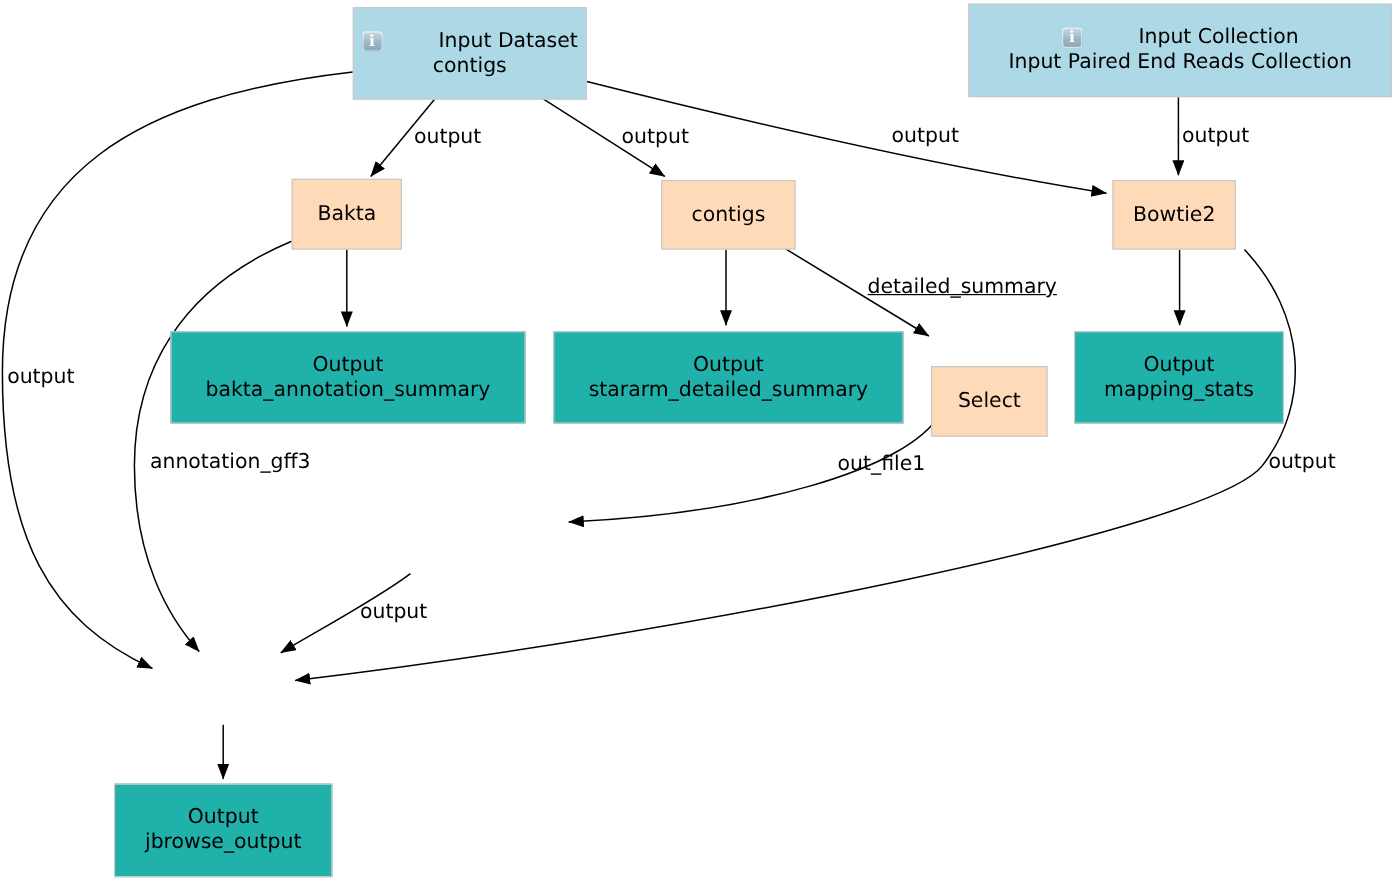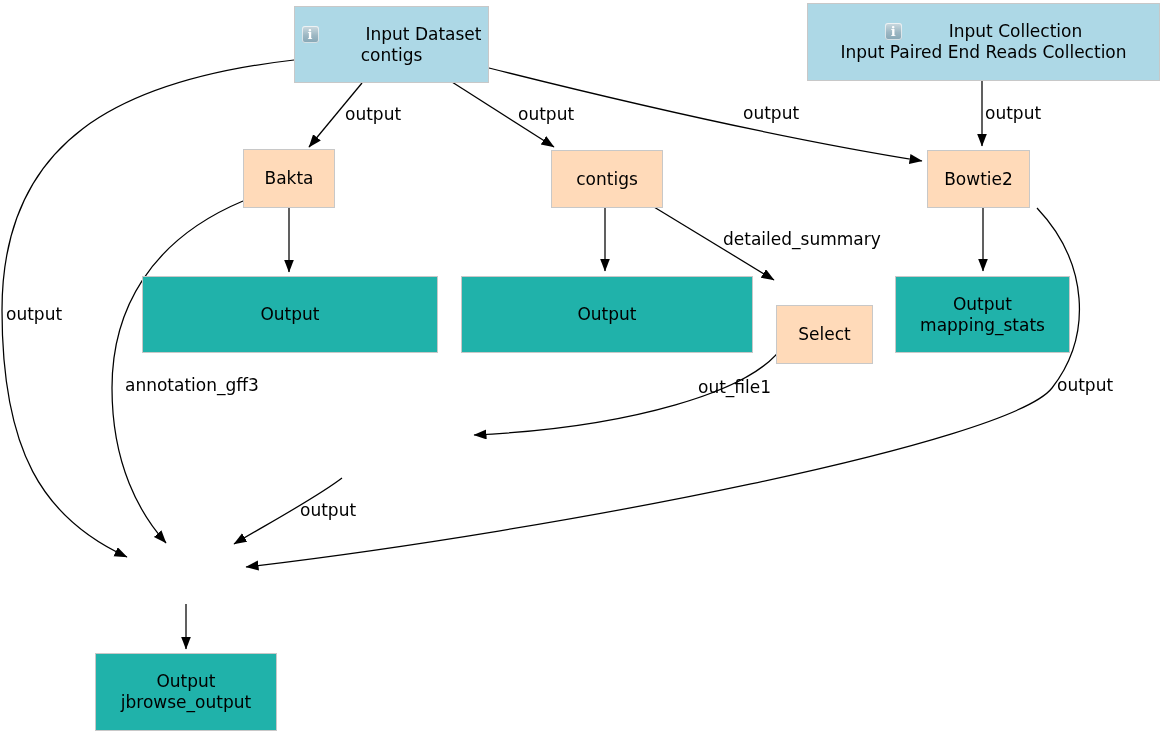--- a/index.html
+++ b/index.html
@@ -109,40 +109,42 @@
   </div>
 
   <div class="node tool" style="left:776px;top:284px;width:97px;height:59px;margin-top:21px;">
     <div class="nline2">Select</div>
   </div>
 
 
 
   <div class="node output" style="left:142px;top:276px;width:296px;height:77px;">
     <div class="nline2">Output</div>
+    <div class="nline2">bakta_annotation_summary</div>
   </div>
 
   <div class="node output" style="left:461px;top:276px;width:292px;height:77px;">
     <div class="nline2">Output</div>
+    <div class="nline2">stararm_detailed_summary</div>
   </div>
 
   <div class="node output" style="left:895px;top:276px;width:175px;height:77px;">
     <div class="nline2">Output</div>
     <div class="nline2">mapping_stats</div>
   </div>
 
   <div class="node output" style="left:95px;top:653px;width:182px;height:78px;">
     <div class="nline2">Output</div>
     <div class="nline2">jbrowse_output</div>
   </div>
 
   <span class="edge-label" style="left:345px;top:104px;">output</span>
   <span class="edge-label" style="left:518px;top:104px;">output</span>
   <span class="edge-label" style="left:743px;top:103px;">output</span>
   <span class="edge-label" style="left:985px;top:103px;">output</span>
-  <span class="edge-label" style="left:723px;top:229px;">detailed_summary</span>
+  <span class="edge-label" style="left:723px;top:229px;text-decoration:underline;">detailed_summary</span>
   <span class="edge-label" style="left:6px;top:304px;">output</span>
   <span class="edge-label" style="left:125px;top:375px;">annotation_gff3</span>
   <span class="edge-label" style="left:698px;top:377px;">out_file1</span>
   <span class="edge-label" style="left:1057px;top:375px;">output</span>
   <span class="edge-label" style="left:300px;top:500px;">output</span>
 
 </div>
 
 </body></html>

